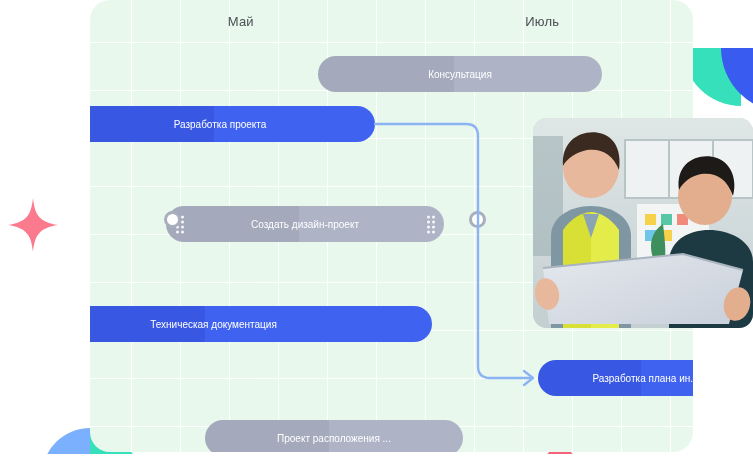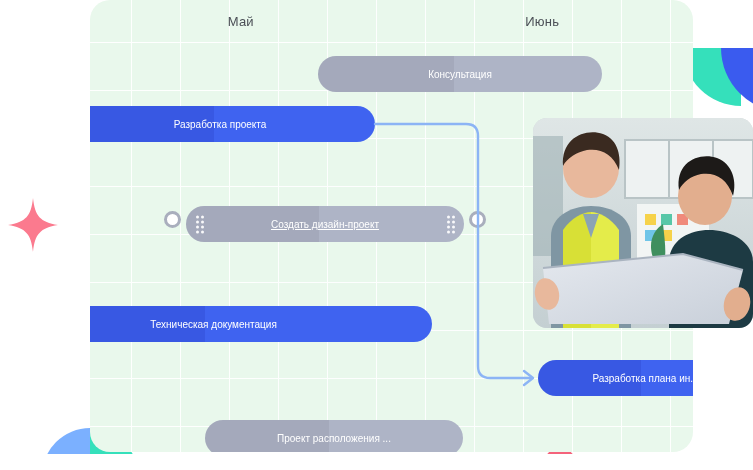--- a/index.html
+++ b/index.html
@@ -165,34 +165,34 @@
 
   <div id="panel">
 
     <div id="grid"></div>
 
     <div id="header">
       <div class="month">
         <span>Май</span>
       </div>
       <div class="month">
-        <span>Июнь</span>
+        <span>Июль</span>
       </div>
     </div>
     <div id="header-rule"></div>
 
     <div class="bar gray" style="left:228px; top:56px; width:284px;">
       <span class="label">Консультация</span>
     </div>
 
     <div class="bar blue" style="left:-25px; top:106px; width:310px;">
       <span class="label">Разработка проекта</span>
     </div>
 
-    <div class="bar gray" style="left:96px; top:206px; width:278px;text-decoration:underline;">
+    <div class="bar gray" style="left:76px; top:206px; width:278px;">
       <span class="grip left">
         <i></i>
           <i></i>
           <i></i>
           <i></i>
           <i></i>
           <i></i>
           <i></i>
           <i></i>
       </span>

